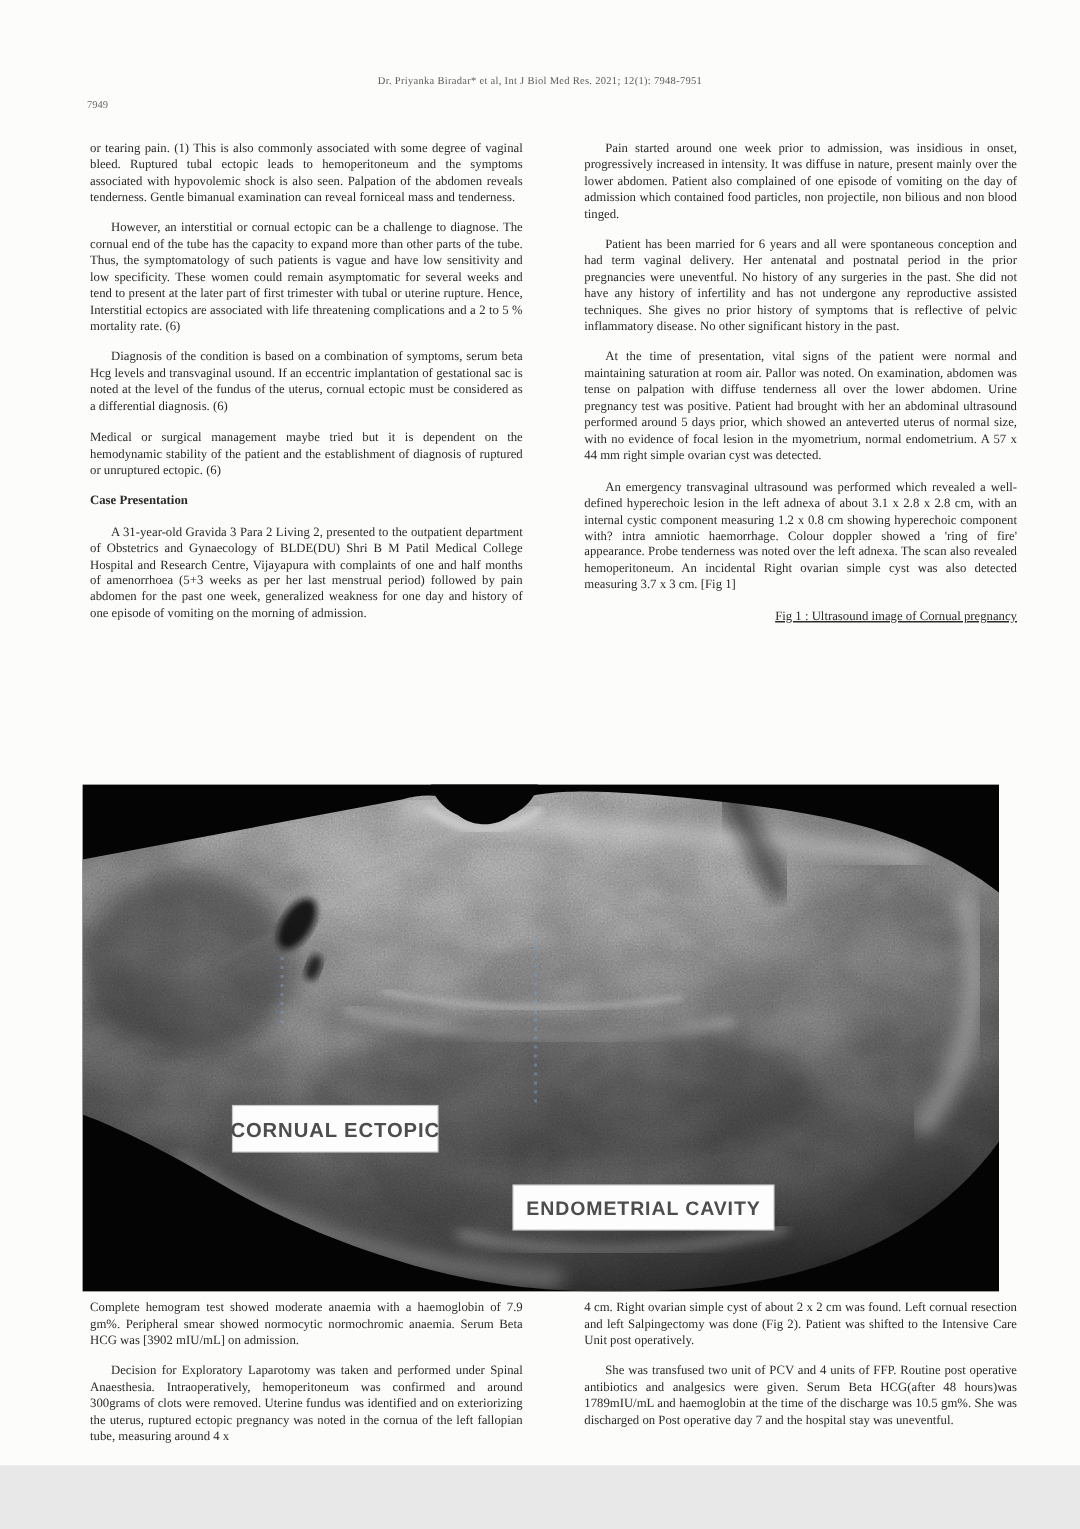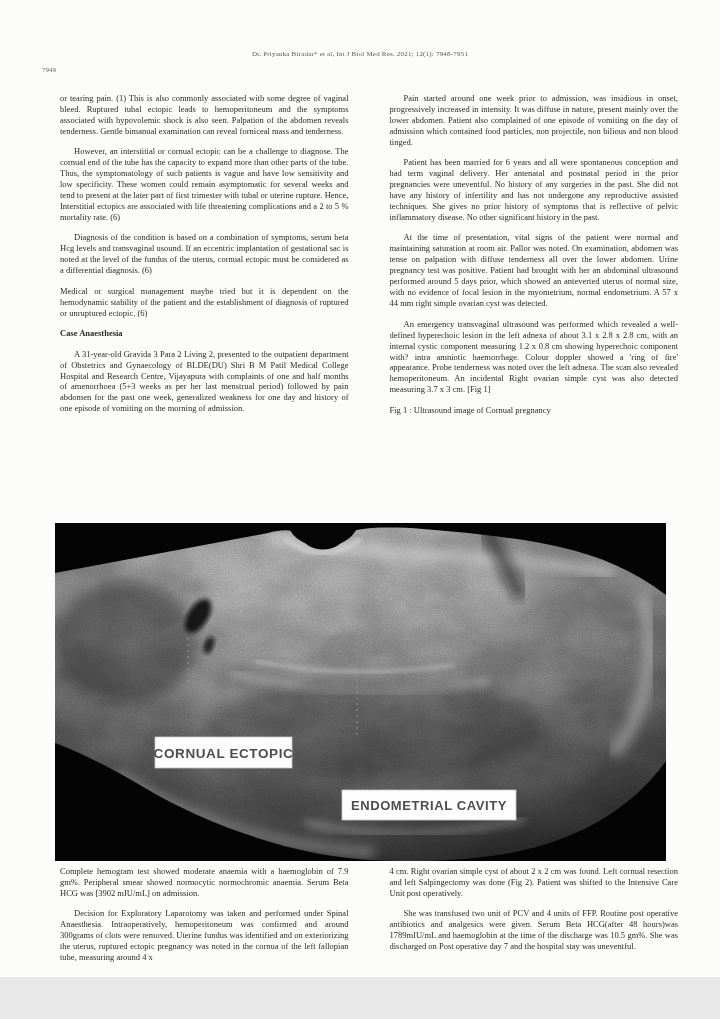--- a/index.html
+++ b/index.html
@@ -6,30 +6,30 @@
   .page{
     position:relative;width:720px;height:977px;margin:0 auto;
     background:#fcfcfb;overflow:hidden;
     font-family:"Liberation Serif", serif;color:#2a2a2a;
   }
   .running-header{
     position:absolute;top:50px;left:0;width:100%;
     text-align:center;font-size:7px;color:#5a5a5a;letter-spacing:.2px;
   }
   .page-number{
-    position:absolute;top:66px;left:42px;font-size:7px;color:#6a6a6a;
+    position:absolute;top:66px;left:58px;font-size:7px;color:#6a6a6a;
   }
   .cols{position:absolute;left:42px;width:636px;display:flex;gap:23px;}
   .cols.top{top:93px;}
   .cols.bottom{top:866px;}
   .col{width:306.5px;font-size:8.5px;line-height:1.29;text-align:justify;margin-left:18px;}
   .col p{margin:0 0 9.5px 0;}
   .p-indent{text-indent:14px;}
   .subhead{font-weight:bold;margin:1px 0 9.5px 0;}
-  .fig-caption{margin-top:3px;text-align:left;}
+  .fig-caption{margin-top:3px;text-align:right;text-decoration:underline;}
   .figure-wrap{
     position:absolute;left:55px;top:523px;width:611px;height:338px;
     background:#a3a3a3;
   }
   .figure-wrap svg{display:block;width:611px;height:338px;}
   .us-label-text{
     font-family:"Liberation Sans", sans-serif;font-weight:bold;
     fill:#4d4d4d;letter-spacing:.6px;
   }
 </style>
@@ -40,21 +40,21 @@
 
   <div class="running-header">Dr. Priyanka Biradar* et al, Int J Biol Med Res. 2021; 12(1): 7948-7951</div>
   <div class="page-number">7949</div>
 
   <div class="cols top">
     <div class="col">
       <p>or tearing pain. (1) This is also commonly associated with some degree of vaginal bleed. Ruptured tubal ectopic leads to hemoperitoneum and the symptoms associated with hypovolemic shock is also seen. Palpation of the abdomen reveals tenderness. Gentle bimanual examination can reveal forniceal mass and tenderness.</p>
       <p class="p-indent">However, an interstitial or cornual ectopic can be a challenge to diagnose. The cornual end of the tube has the capacity to expand more than other parts of the tube. Thus, the symptomatology of such patients is vague and have low sensitivity and low specificity. These women could remain asymptomatic for several weeks and tend to present at the later part of first trimester with tubal or uterine rupture. Hence, Interstitial ectopics are associated with life threatening complications and a 2 to 5 % mortality rate. (6)</p>
       <p class="p-indent">Diagnosis of the condition is based on a combination of symptoms, serum beta Hcg levels and transvaginal usound. If an eccentric implantation of gestational sac is noted at the level of the fundus of the uterus, cornual ectopic must be considered as a differential diagnosis. (6)</p>
       <p>Medical or surgical management maybe tried but it is dependent on the hemodynamic stability of the patient and the establishment of diagnosis of ruptured or unruptured ectopic. (6)</p>
-      <div class="subhead">Case Anaesthesia</div>
+      <div class="subhead">Case Presentation</div>
       <p class="p-indent">A 31-year-old Gravida 3 Para 2 Living 2, presented to the outpatient department of Obstetrics and Gynaecology of BLDE(DU) Shri B M Patil Medical College Hospital and Research Centre, Vijayapura with complaints of one and half months of amenorrhoea (5+3 weeks as per her last menstrual period) followed by pain abdomen for the past one week, generalized weakness for one day and history of one episode of vomiting on the morning of admission.</p>
     </div>
     <div class="col">
       <p class="p-indent">Pain started around one week prior to admission, was insidious in onset,  progressively increased in intensity. It was diffuse in nature, present mainly over the lower abdomen. Patient also complained of one episode of vomiting on the day of admission which contained food particles, non projectile, non bilious and non blood tinged.</p>
       <p class="p-indent">Patient has been married for 6 years and all were spontaneous conception and had term vaginal delivery. Her antenatal and postnatal period in the prior pregnancies were uneventful. No history of any surgeries in the past. She did not have any history of infertility and has not undergone any reproductive assisted techniques. She gives no prior history of symptoms that is reflective of pelvic inflammatory disease. No other significant history in the past.</p>
       <p class="p-indent">At the time of presentation, vital signs of the patient were normal and maintaining saturation at room air. Pallor was noted. On examination, abdomen was tense on palpation with diffuse tenderness all over the lower abdomen. Urine pregnancy test was positive. Patient had brought with her an abdominal ultrasound performed around 5 days prior, which showed an anteverted uterus of normal size, with no evidence of focal lesion in the myometrium, normal endometrium. A 57 x 44 mm right simple ovarian cyst was detected.</p>
       <p class="p-indent">An emergency transvaginal ultrasound was performed which revealed a well-defined hyperechoic lesion in the left adnexa of about 3.1 x 2.8 x 2.8 cm, with an internal cystic component measuring 1.2 x 0.8 cm showing hyperechoic component with? intra amniotic haemorrhage. Colour doppler showed a 'ring of fire' appearance. Probe tenderness was noted over the left adnexa. The scan also revealed hemoperitoneum. An incidental Right ovarian simple cyst was also detected measuring 3.7 x 3 cm. [Fig 1]</p>
       <p class="fig-caption">Fig 1 : Ultrasound image of Cornual pregnancy</p>
     </div>
   </div>

